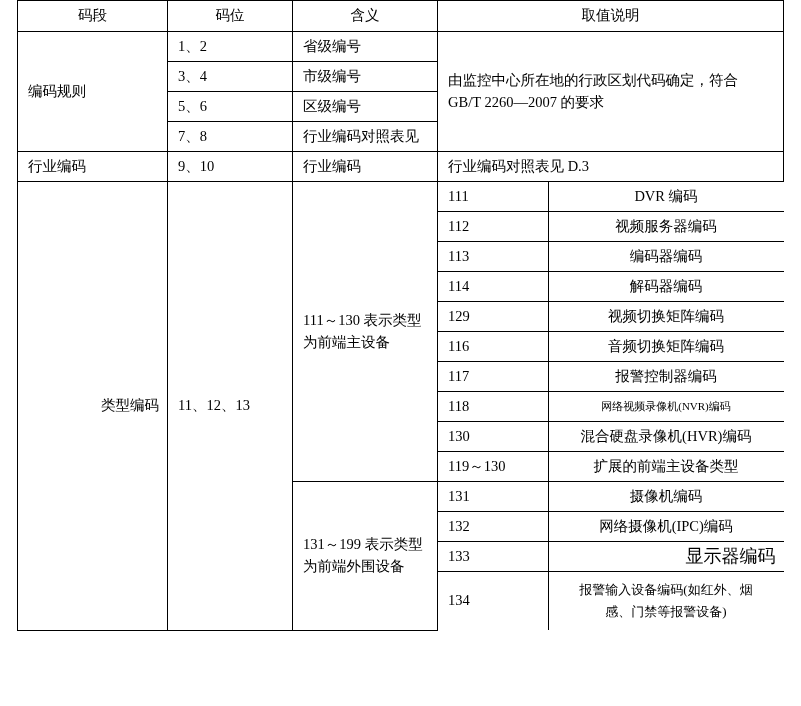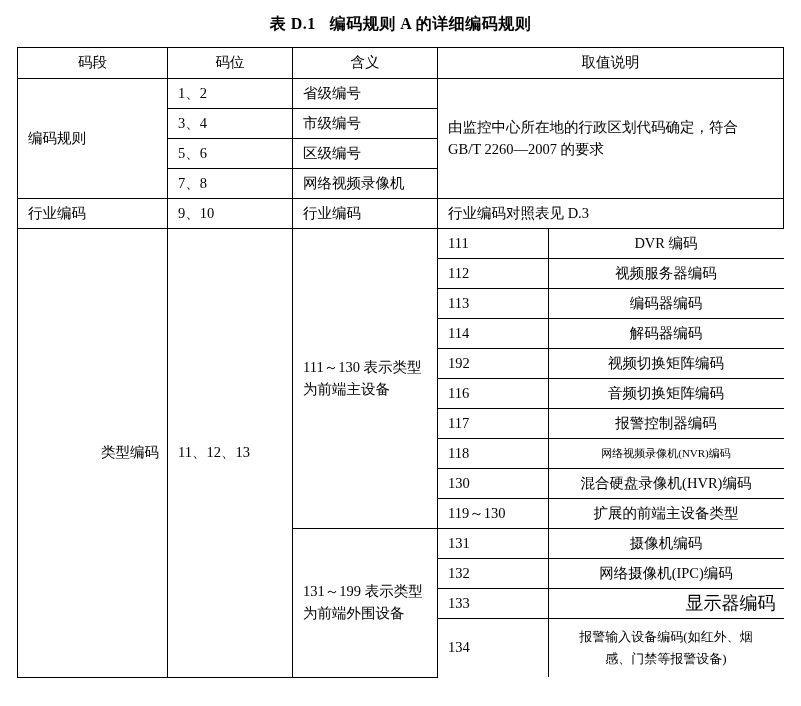--- a/index.html
+++ b/index.html
@@ -73,23 +73,20 @@
   }
   .multiline {
     line-height: 1.7;
   }
 </style>
 </head>
 <body>
 
 <div class="page">
 
-  <div class="caption">
-    <span class="cap-num">表 D.1</span><span>编码规则 A 的详细编码规则</span>
-  </div>
 
   <table class="main">
     <colgroup>
       <col style="width:150px">
       <col style="width:125px">
       <col style="width:145px">
       <col style="width:346px">
     </colgroup>
     <tbody>
       <tr class="hdr">
@@ -111,21 +108,21 @@
       <tr class="tall">
         <td class="cell-pad-left">3、4</td>
         <td class="cell-pad-left">市级编号</td>
       </tr>
       <tr class="tall">
         <td class="cell-pad-left">5、6</td>
         <td class="cell-pad-left">区级编号</td>
       </tr>
       <tr class="tall">
         <td class="cell-pad-left">7、8</td>
-        <td class="cell-pad-left">网络视频录像机</td>
+        <td class="cell-pad-left">行业编码对照表见</td>
       </tr>
 
       <tr class="tall">
         <td class="cell-pad-left">行业编码</td>
         <td class="cell-pad-left">9、10</td>
         <td class="cell-pad-left">行业编码</td>
         <td class="cell-pad-left">行业编码对照表见 D.3</td>
       </tr>
 
       <tr>
@@ -204,21 +201,21 @@
 
       <tr>
         <td class="row-h" style="padding:0;border:none;border-top:1px solid #000;">
           <table class="sub-table">
             <colgroup>
                 <col style="width:110px">
                 <col>
               </colgroup>
             <tbody>
                 <tr>
-              <td style="border:none;border-right:1px solid #000;height:29px;padding-left:10px;font-size:14.5px;">192</td>
+              <td style="border:none;border-right:1px solid #000;height:29px;padding-left:10px;font-size:14.5px;">129</td>
               <td style="border:none;height:29px;text-align:center;font-size:14.5px;">视频切换矩阵编码</td>
             </tr>
               </tbody>
           </table>
         </td>
       </tr>
 
       <tr>
         <td class="row-h" style="padding:0;border:none;border-top:1px solid #000;">
           <table class="sub-table">

